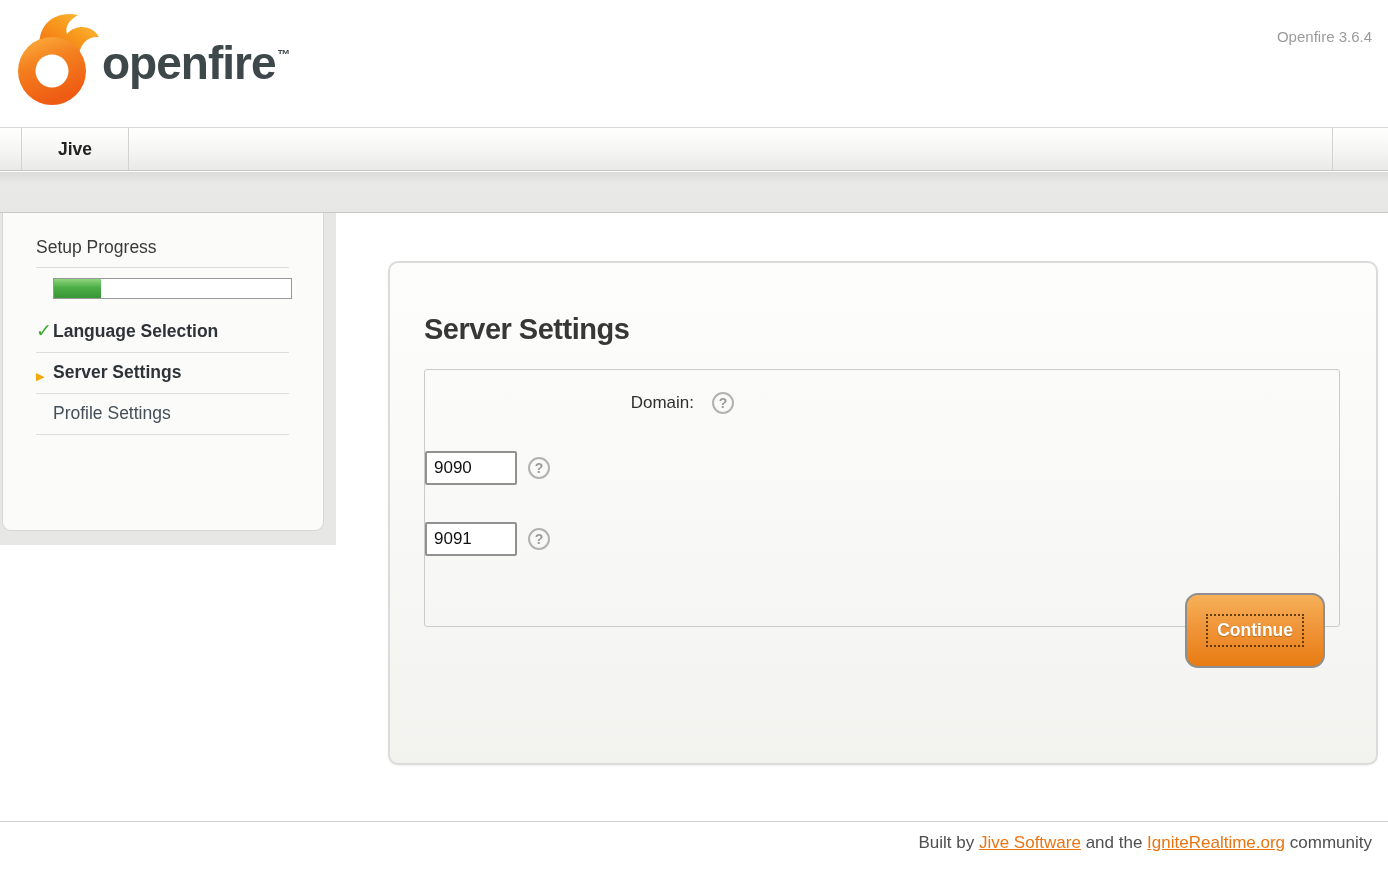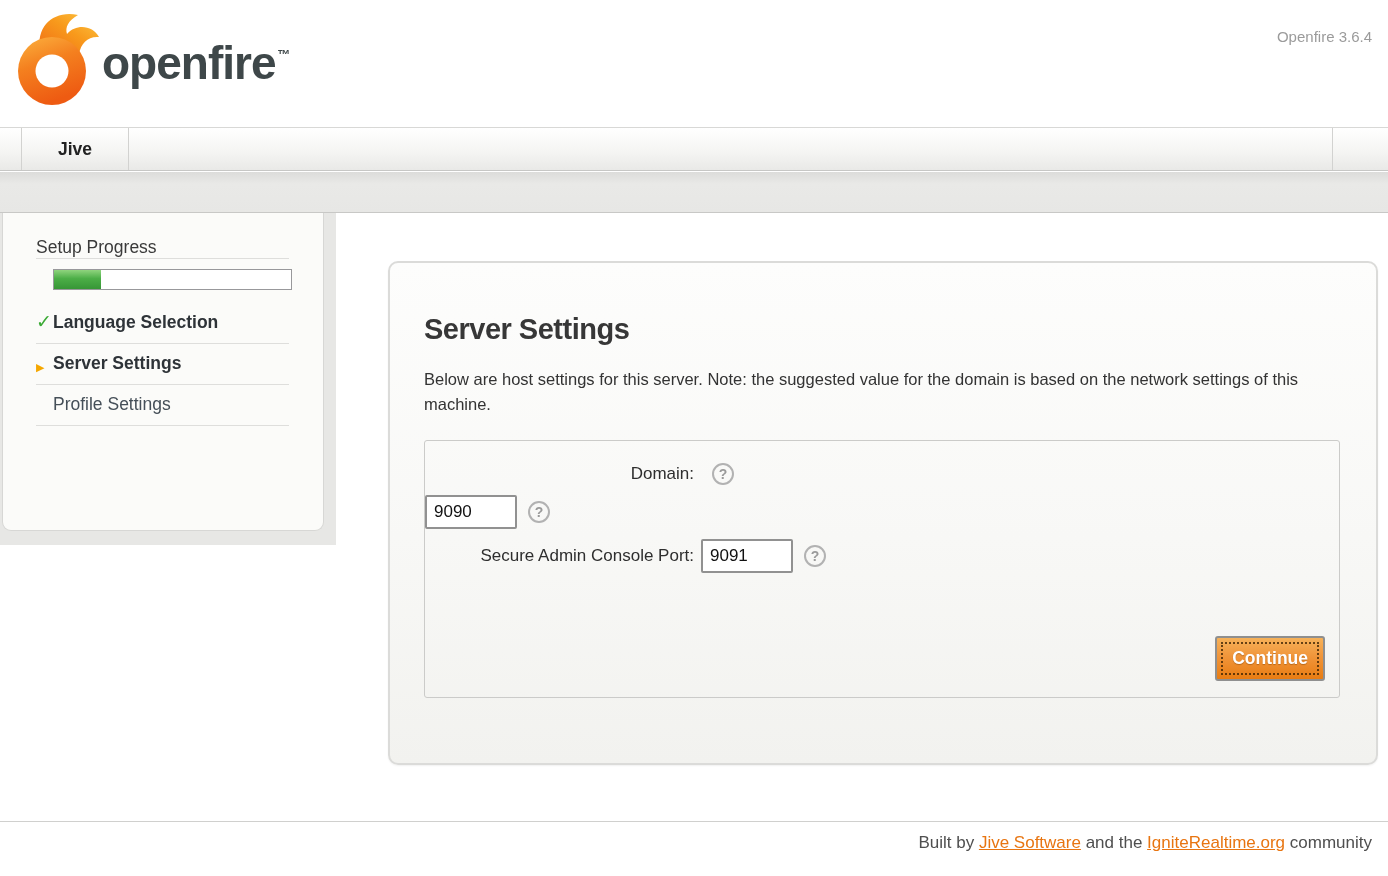--- a/index.html
+++ b/index.html
@@ -28,56 +28,56 @@
   
   .subbar { position:absolute; left:0; top:172px; width:1388px; height:41px;
             background:linear-gradient(180deg,#dcdcda 0%,#e9e9e7 30%,#e7e7e5 100%);
             border-bottom:1px solid #c8c8c6; }
 
   
   .side-band { position:absolute; left:0; top:213px; width:336px; height:332px; background:#e7e7e5; }
   .sidebar { position:absolute; left:2px; top:213px; width:322px; height:318px;
              background:#fbfbf9; border:1px solid #d7d7d5; border-top:none;
              border-radius:0 0 9px 9px; padding:24px 34px 0 33px; }
-  .sp-title { font-size:17.5px; color:#3a3a3a; border-bottom:1px solid #dededc; }
+  .sp-title { font-size:17.5px; color:#3a3a3a; padding-bottom:9px; border-bottom:1px solid #dededc; }
   .progress-track { margin:10px 0 13px 17px; width:239px; height:21px; background:#fff;
                     border:1px solid #98989b; }
   .progress-fill { height:100%; background:linear-gradient(180deg,#8fd47e 0%,#4cae47 45%,#379636 100%); }
   .sp-items { list-style:none; }
   .sp-item { position:relative; padding:9px 0 10px 17px; border-bottom:1px solid #dededc;
              font-size:17.5px; line-height:21px; color:#454f58; }
   .sp-item .st-icon { position:absolute; left:0; width:17px; text-align:left; }
   .sp-item.done, .sp-item.current { font-weight:bold; color:#2e3338; }
   .sp-item.done .st-icon { color:#3aaa35; font-size:19px; top:8px; }
   .sp-item.current .st-icon { color:#f5a700; font-size:11px; top:13px; }
 
   
   .main-panel { position:absolute; left:388px; top:261px; width:990px; height:504px;
                 background:linear-gradient(180deg,#fdfdfc 0%,#f8f8f6 55%,#f2f2ef 100%);
                 border:2px solid #dbdbd9; border-radius:10px;
                 box-shadow:0 1px 2px rgba(0,0,0,0.06); }
   .main-title { margin:50px 0 0 34px; font-size:29px; font-weight:bold; color:#373737;
                 letter-spacing:-0.5px; }
   .main-desc { margin:21px 0 0 34px; width:875px; font-size:16.5px; line-height:1.5; color:#333; }
   .form-box { margin:23px 36px 0 34px; height:258px; border:1px solid #cbcbc9; border-radius:3px;
-              padding:22px 14px 16px 0; display:flex; flex-direction:column; }
+              padding:22px 14px 16px 0; display:flex; flex-direction:column;gap:27px; }
   .form-row { display:flex; align-items:center; margin-bottom:10px; }
   .form-label { width:276px; text-align:right; padding-right:7px; font-size:17px; color:#2e2e2e; }
   .form-input { height:34px; border:2px solid #919191; border-radius:2px; background:#fff;
                 font-family:"Liberation Sans","DejaVu Sans",sans-serif;
                 font-size:17px; color:#111; padding:0 7px; }
   .form-input.wide { width:348px; }
   .form-input.narrow { width:92px; }
   .help-icon { margin-left:11px; width:22px; height:22px; border:2px solid #b2b2b2;
                border-radius:50%; color:#9a9a9a; font-size:14px; font-weight:bold;
                display:flex; align-items:center; justify-content:center; cursor:pointer;
                background:transparent; }
   .btn-row { margin-top:auto; display:flex; justify-content:flex-end; }
   .continue-btn { background:linear-gradient(180deg,#f6b159 0%,#f0953a 45%,#e87c12 100%);
-                  border:2px solid #8f8f8f; border-radius:3px; padding:4px; cursor:pointer; }
+                  border:2px solid #8f8f8f; border-radius:13px; padding:19px; cursor:pointer; }
   .continue-btn .inner { display:block; border:2px dotted rgba(55,30,0,0.75); padding:4px 9px;
                          color:#fff; font-weight:bold; font-size:17.5px;
                          font-family:"Liberation Sans","DejaVu Sans",sans-serif;
                          text-shadow:0 1px 1px rgba(120,60,0,0.45); }
 
   
   .footer-rule { position:absolute; left:0; top:821px; width:1388px; border-top:1px solid #d0d0ce; }
   .footer-text { position:absolute; right:16px; top:833px; font-size:17px; color:#4f4f4f; }
   .footer-text a { color:#e87511; text-decoration:underline; cursor:pointer; }
 </style>
@@ -134,33 +134,31 @@
         <span>Server Settings</span>
       </li>
       <li class="sp-item">
         <span>Profile Settings</span>
       </li>
     </ul>
   </div>
 
   <div class="main-panel">
     <h1 class="main-title">Server Settings</h1>
-    <p class="main-desc">Below are host settings for this server. Note: the suggested value for the domain is based on the network settings of this machine.</p>
 
     <div class="form-box">
       <div class="form-row">
         <label class="form-label">Domain:</label>
         <span class="help-icon">?</span>
       </div>
       <div class="form-row">
         <input class="form-input narrow" type="text" value="9090" style="">
         <span class="help-icon">?</span>
       </div>
       <div class="form-row">
-        <label class="form-label">Secure Admin Console Port:</label>
         <input class="form-input narrow" type="text" value="9091" style="">
         <span class="help-icon">?</span>
       </div>
 
       <div class="btn-row">
         <button class="continue-btn">
           <span class="inner">Continue</span>
         </button>
       </div>
     </div>

